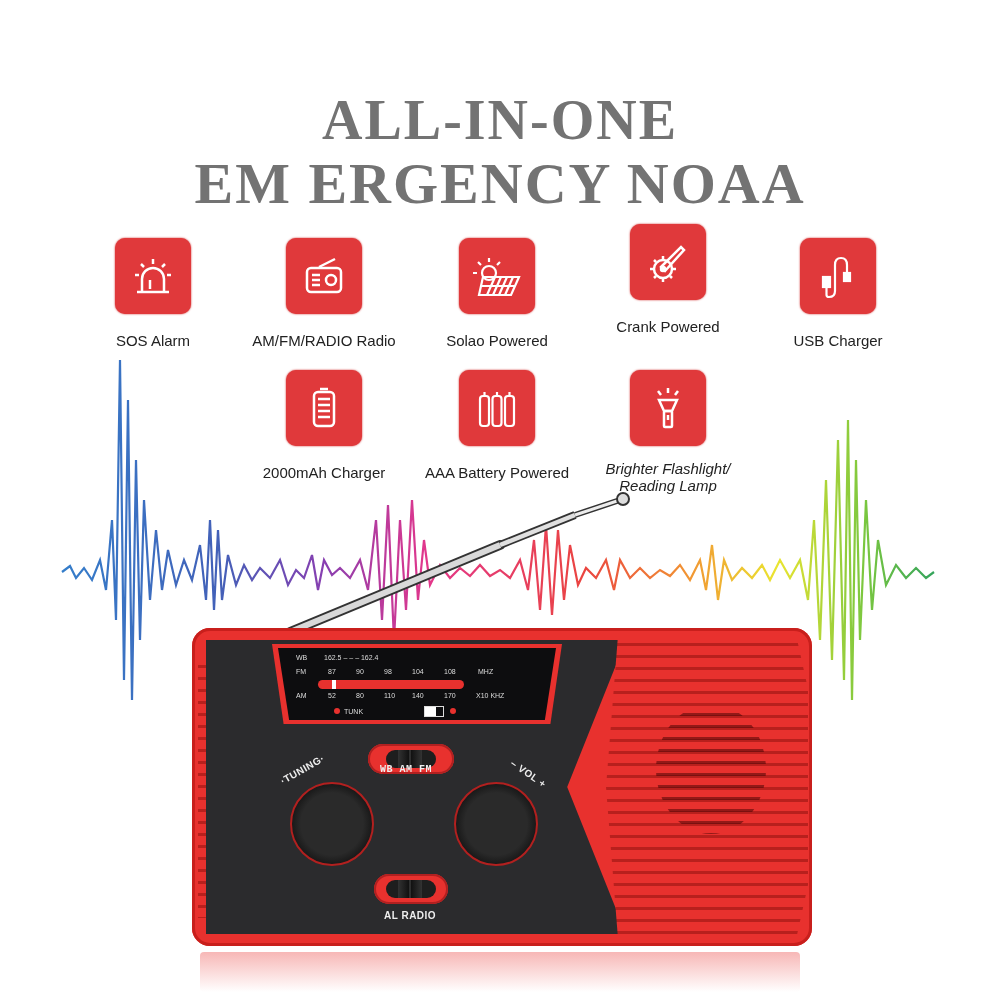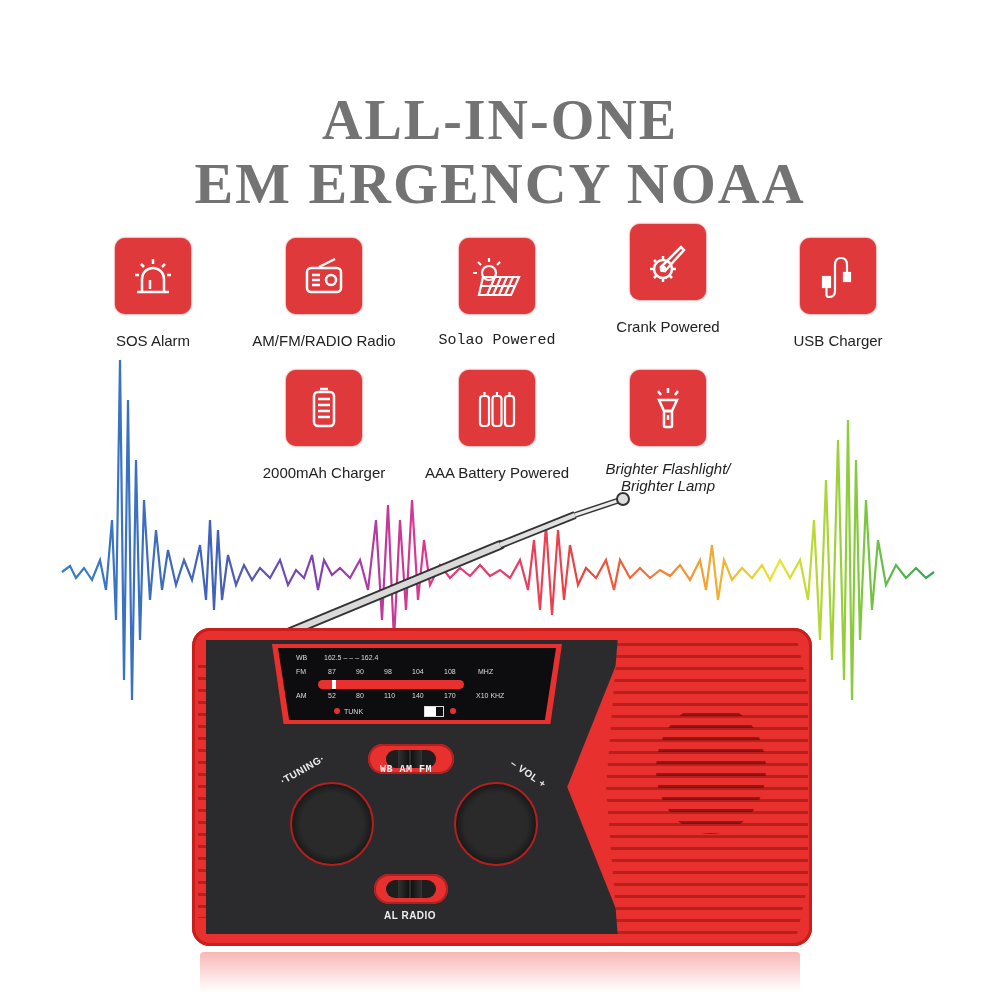--- a/index.html
+++ b/index.html
@@ -74,21 +74,21 @@
     <svg width="50" height="50" viewBox="0 0 50 50" fill="none" stroke="#fff" stroke-width="2.5">
       <rect x="8" y="17" width="34" height="24" rx="4"></rect>
         <path d="M20 16 L36 8"></path>
       <path d="M13 24 H21 M13 29 H21 M13 34 H21"></path>
         <circle cx="32" cy="29" r="5"></circle>
     </svg>
   </div>
   <div class="lbl">AM/FM/RADIO Radio</div>
 </div>
 
-<div class="feat" style="left:412px;top:238px;font-family:Liberation Mono, monospace;">
+<div class="feat" style="left:412px;top:238px;">
   <div class="ibox">
     <svg width="56" height="50" viewBox="0 0 56 50" fill="none" stroke="#fff" stroke-width="2.2">
       <circle cx="20" cy="22" r="7"></circle>
         <path d="M20 7 V11 M9 11 L12 14 M31 11 L28 14 M4 22 H8"></path>
       <path d="M14 26 L50 26 L42 44 L10 44 Z"></path>
       <path d="M18 44 L26 26 M24 44 L32 26 M30 44 L38 26 M36 44 L44 26 M12 35 H46"></path>
     </svg>
   </div>
   <div class="lbl">Solao Powered</div>
 </div>
@@ -143,21 +143,21 @@
   <div class="ibox">
     <svg width="50" height="50" viewBox="0 0 50 50" fill="none" stroke="#fff" stroke-width="2.5">
       <path d="M16 17 H34 L29 28 H21 Z"></path>
         <rect x="21" y="28" width="8" height="16" rx="1"></rect>
       <path d="M25 32 V37"></path>
         <path d="M25 5 V10 M15 8 L18 12 M35 8 L32 12"></path>
     </svg>
   </div>
   <div class="lbl" style="margin-top:14px;font-style:italic;">
     <div>Brighter Flashlight/</div>
-    <div>Brighter Lamp</div>
+    <div>Reading Lamp</div>
   </div>
 </div>
 
 <svg style="position:absolute;left:0;top:0;" width="1000" height="1000">
   <line x1="290" y1="632" x2="500" y2="545" stroke="#333" stroke-width="10" stroke-linecap="round"></line>
   <line x1="290" y1="632" x2="500" y2="545" stroke="#d9d9d9" stroke-width="6" stroke-linecap="round"></line>
   <line x1="500" y1="545" x2="575" y2="515" stroke="#333" stroke-width="8"></line>
   <line x1="500" y1="545" x2="575" y2="515" stroke="#e0e0e0" stroke-width="4.5"></line>
   <line x1="575" y1="515" x2="620" y2="500" stroke="#333" stroke-width="6"></line>
   <line x1="575" y1="515" x2="620" y2="500" stroke="#ececec" stroke-width="3"></line>

